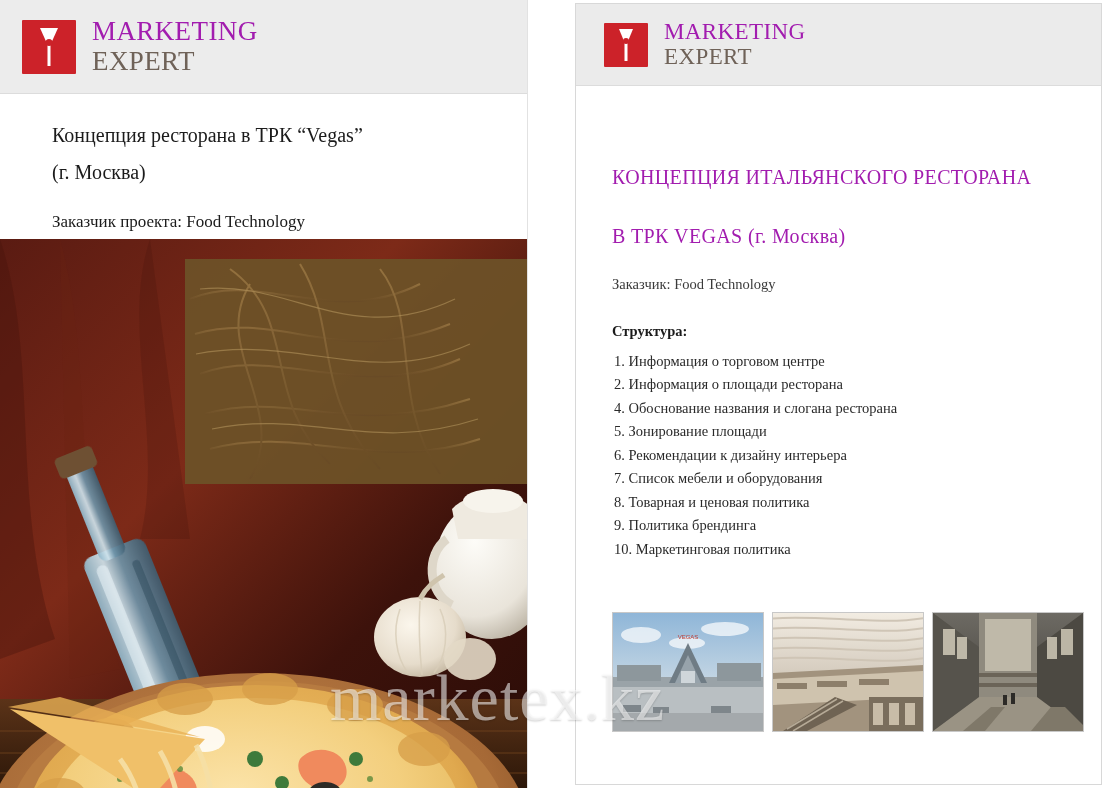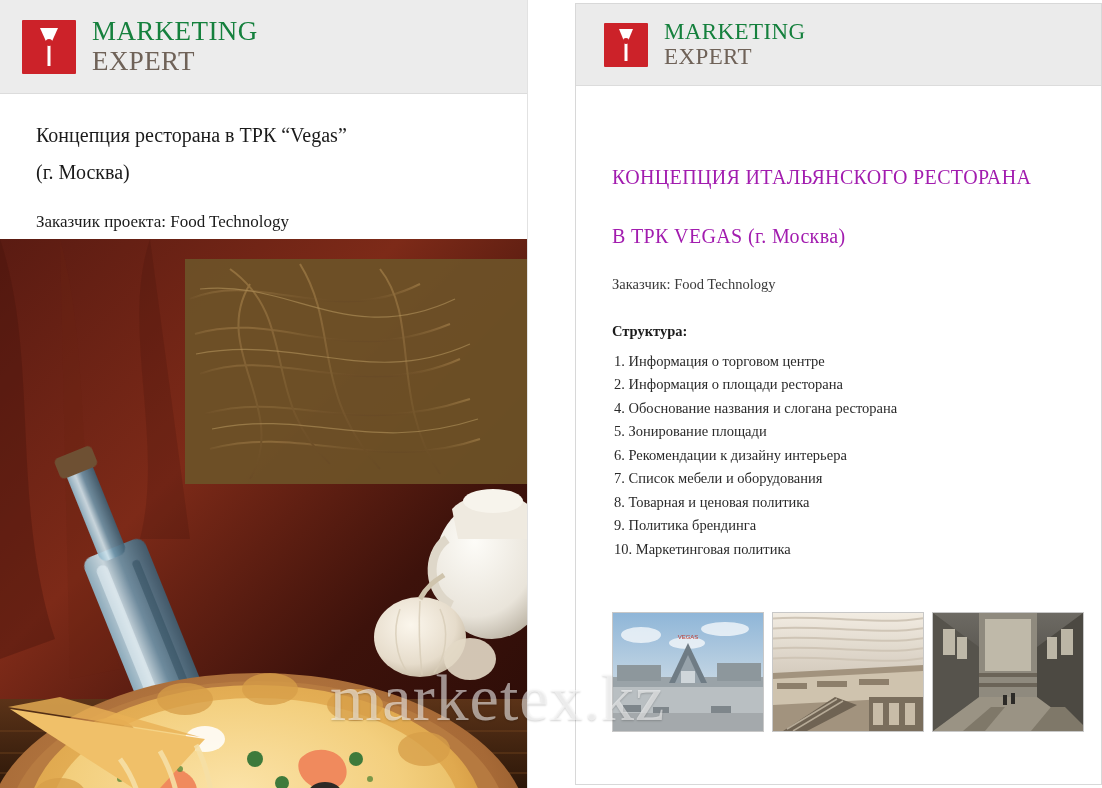--- a/index.html
+++ b/index.html
@@ -85,32 +85,32 @@
     z-index: 2;
   }
   .logo-text {
     margin-left: 16px;
     line-height: 1.08;
     color: #6e6158;
   }
   .logo-text .l1 {
     font-size: 27px;
     letter-spacing: 0.4px;
-    color: #15803d;
+    color: #a21caf;
     font-family: "Liberation Serif", serif;
   }
   .logo-text .l2 {
     font-size: 27px;
     letter-spacing: 0.4px;
     color: #6f6258;
     font-family: "Liberation Serif", serif;
   }
 
   .slide-left .titlebox {
-    padding: 26px 26px 14px 36px;
+    padding: 26px 26px 14px 52px;
     box-sizing: border-box;
     height: 145px;
   }
   .slide-left .t-main {
     font-size: 20px;
     color: #1b1b1b;
     line-height: 1.55;
     margin-bottom: 6px;
   }
   .slide-left .t-sub {

